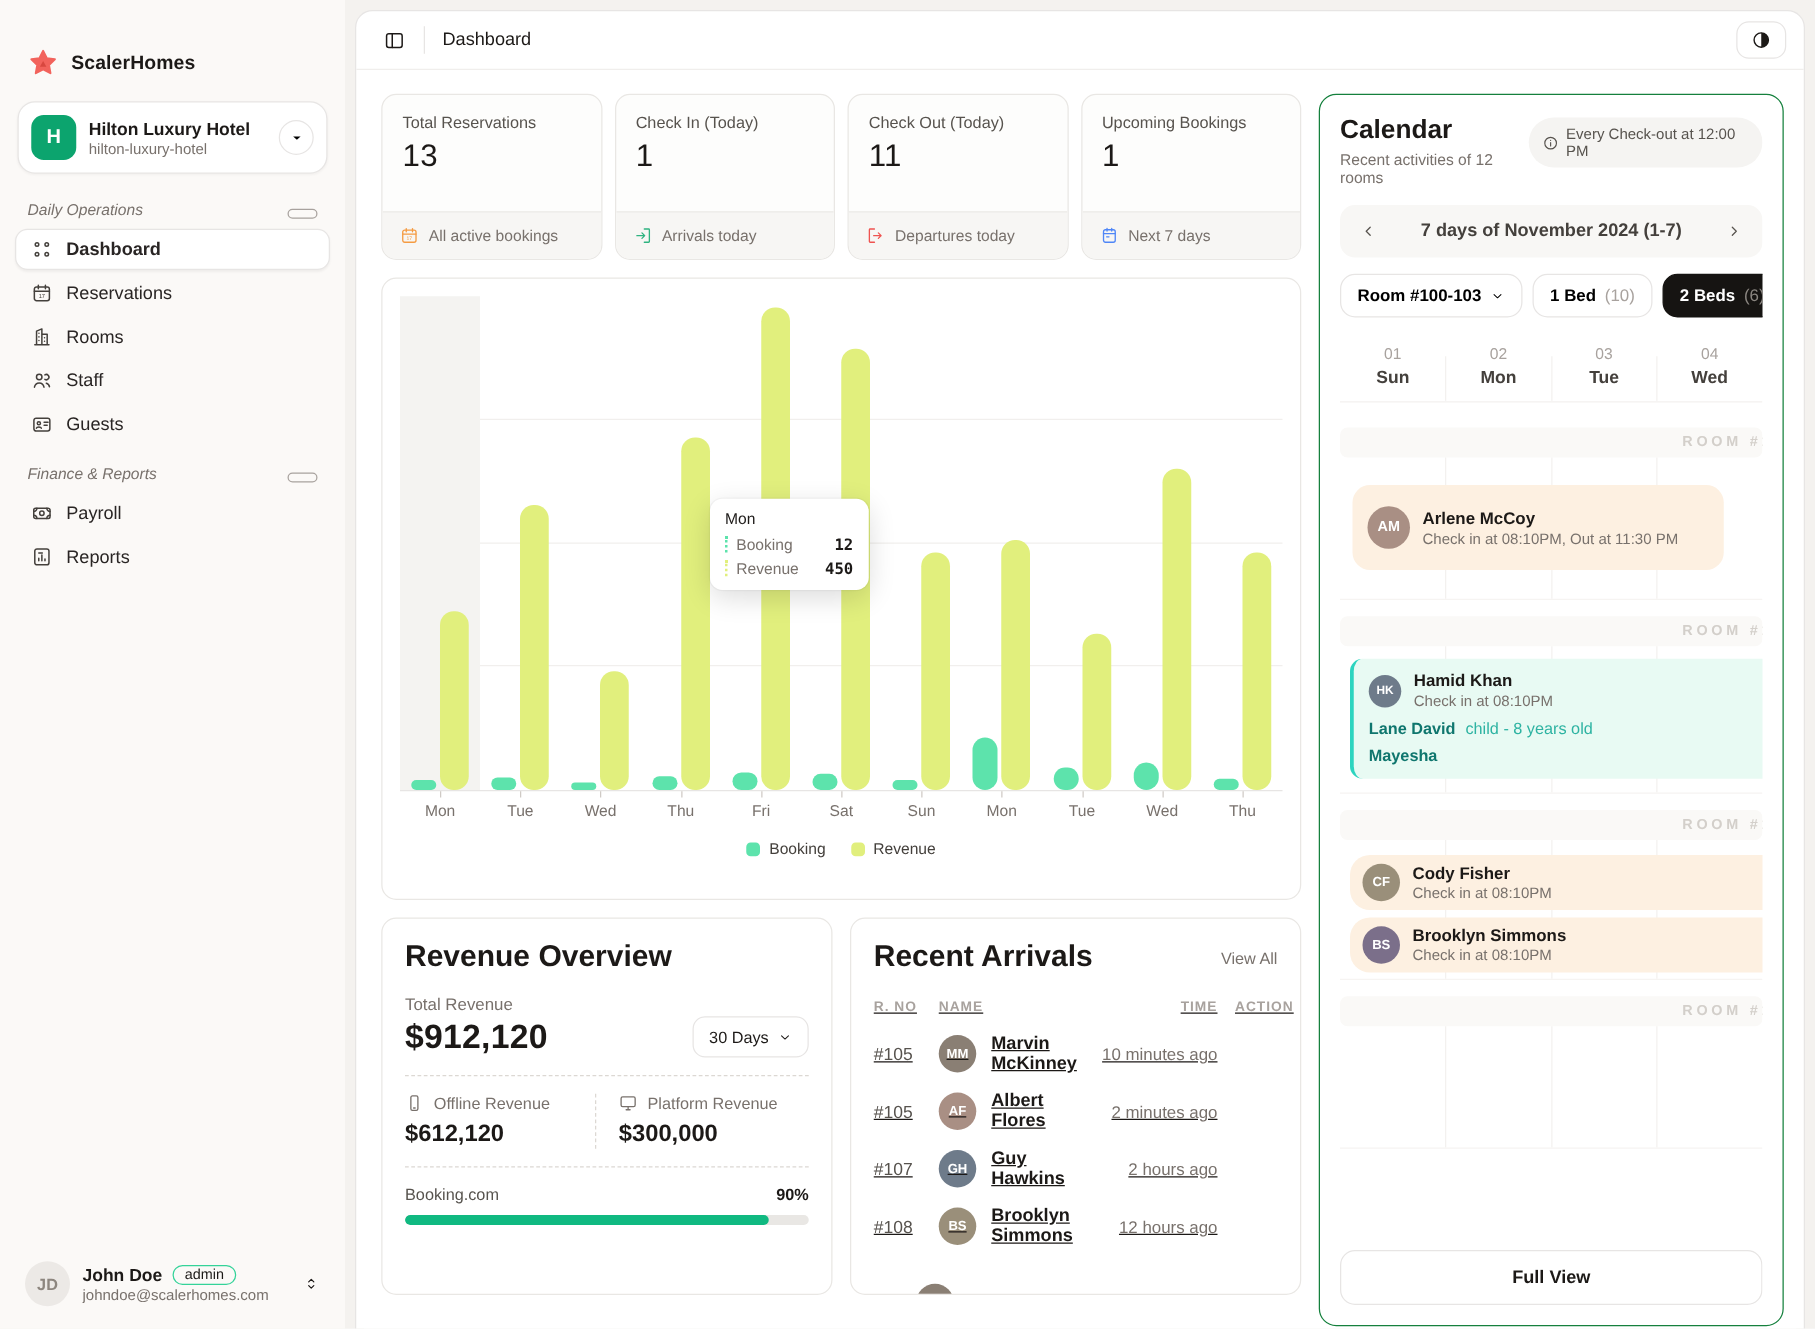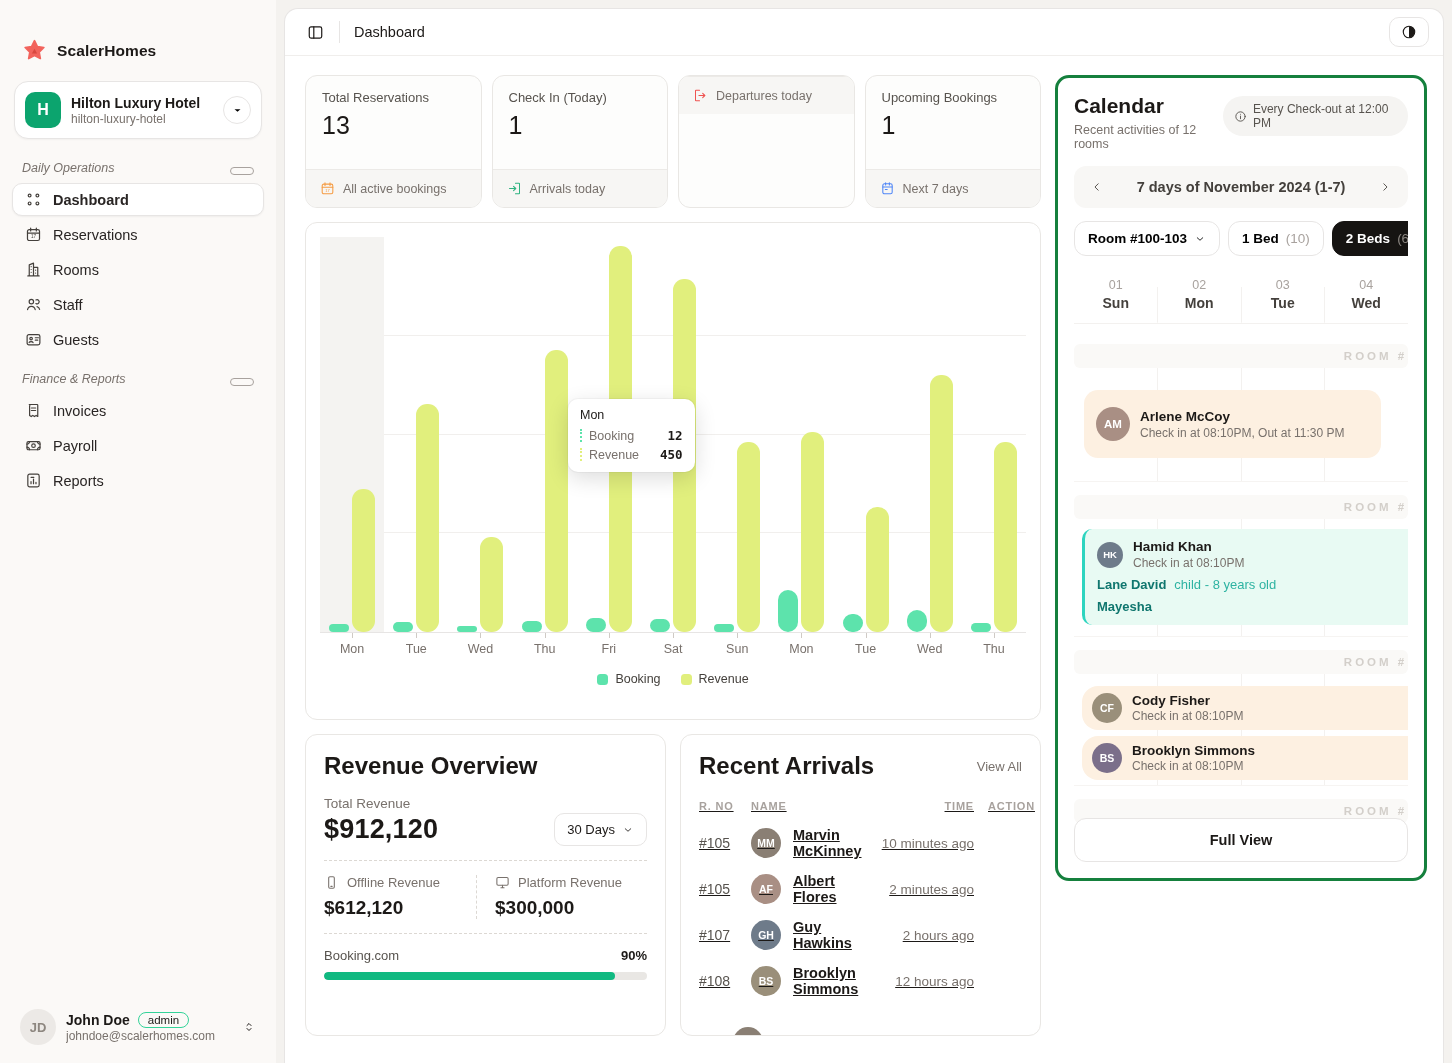--- a/index.html
+++ b/index.html
@@ -127,21 +127,21 @@
   .arr-row { height:46px; }
   .arr-room { font-size:14px; color:#57534e; }
   .arr-name-cell { display:flex; align-items:center; gap:12px; font-size:14.5px; font-weight:700; }
   .avatar { border-radius:50%; color:#fff; display:flex; align-items:center; justify-content:center; font-weight:700; flex:none; }
   .avatar.a30 { width:30px; height:30px; font-size:10.5px; }
   .avatar.a34 { width:34px; height:34px; font-size:11.5px; }
   .avatar.a26 { width:26px; height:26px; font-size:9.5px; }
   .arr-time { font-size:13.5px; color:#78716c; text-align:right; padding-right:14px; }
 
   
-  .cal-panel { border:3px solid #15803d; border-radius:14px; background:#fff; height:806px; padding:16px; position:relative; }
+  .cal-panel { border:1px solid #15803d; border-radius:14px; background:#fff; height:986px; padding:16px; position:relative; }
   .cal-inner { overflow:hidden; height:100%; position:relative; }
   .cal-head { display:flex; align-items:flex-start; justify-content:space-between; }
   .cal-title { font-size:21px; font-weight:700; }
   .cal-sub { font-size:12.5px; color:#78716c; margin-top:5px; }
   .notice-pill { display:flex; align-items:center; gap:6px; background:#f5f4f2; border-radius:999px; padding:6px 11px; font-size:12px; color:#57534e; margin-top:2px; }
   .notice-pill svg { width:13px; height:13px; }
   .cal-nav { margin-top:15px; background:#f8f7f5; border-radius:12px; height:42px; display:flex; align-items:center; padding:0 6px; }
   .nav-arrow { width:34px; height:34px; display:flex; align-items:center; justify-content:center; color:#57534e; cursor:pointer; background:transparent; border:none; border-radius:9px; }
   .nav-arrow svg { width:14px; height:14px; }
   .cal-range { flex:1; text-align:center; font-size:14.5px; font-weight:700; color:#44403c; }
@@ -261,29 +261,20 @@
         </div>
       </div>
       <div class="nav-section">
         <div class="section-head">
           <span class="section-label">Finance &amp; Reports</span>
           <button class="collapse-pill"></button>
         </div>
         <div class="nav-item">
           <span class="icn">
             <svg viewBox="0 0 24 24" style="width:17px;height:17px">
-              <path d="M6.5 3.5h11c.6 0 1 .4 1 1v16l-2.3-1.6-2.2 1.6-2.5-1.6-2.2 1.6-2.3-1.6v-14c0-.6.4-1 1-1z" transform="translate(-0.5 0)"></path>
-              <path d="M9 8.5h6M9 12h6"></path>
-            </svg>
-          </span>
-          <span>Invoices</span>
-        </div>
-        <div class="nav-item">
-          <span class="icn">
-            <svg viewBox="0 0 24 24" style="width:17px;height:17px">
               <rect x="2.8" y="6.5" width="18.4" height="11.5" rx="2"></rect>
               <circle cx="12" cy="12.2" r="2.5"></circle>
               <path d="M2.8 10.2A3.6 3.6 0 006.4 6.5M21.2 10.2a3.6 3.6 0 01-3.6-3.7M2.8 14.3a3.6 3.6 0 013.6 3.7M21.2 14.3a3.6 3.6 0 00-3.6 3.7"></path>
             </svg>
           </span>
           <span>Payroll</span>
         </div>
         <div class="nav-item">
           <span class="icn">
             <svg viewBox="0 0 24 24" style="width:17px;height:17px">
@@ -366,20 +357,24 @@
               <span class="icn" style="color: rgb(47, 179, 128);">
                 <svg viewBox="0 0 24 24" style="width:15px;height:15px">
                   <path d="M13.5 3.5H19c.6 0 1 .4 1 1v15c0 .6-.4 1-1 1h-5.5"></path>
                   <path d="M4 12h9.5M10.5 8.5L14 12l-3.5 3.5"></path>
                 </svg>
               </span>
               <span>Arrivals today</span>
             </div>
           </div>
           <div class="stat-card">
+            <div class="stat-body">
+              <div class="stat-label">Check Out (Today)</div>
+              <div class="stat-value">11</div>
+            </div>
             <div class="stat-foot">
               <span class="icn" style="color: rgb(239, 83, 80);">
                 <svg viewBox="0 0 24 24" style="width:15px;height:15px">
                   <path d="M10.5 3.5H5c-.6 0-1 .4-1 1v15c0 .6.4 1 1 1h5.5"></path>
                   <path d="M9.5 12H19M15.5 8.5L19 12l-3.5 3.5"></path>
                 </svg>
               </span>
               <span>Departures today</span>
             </div>
           </div>

